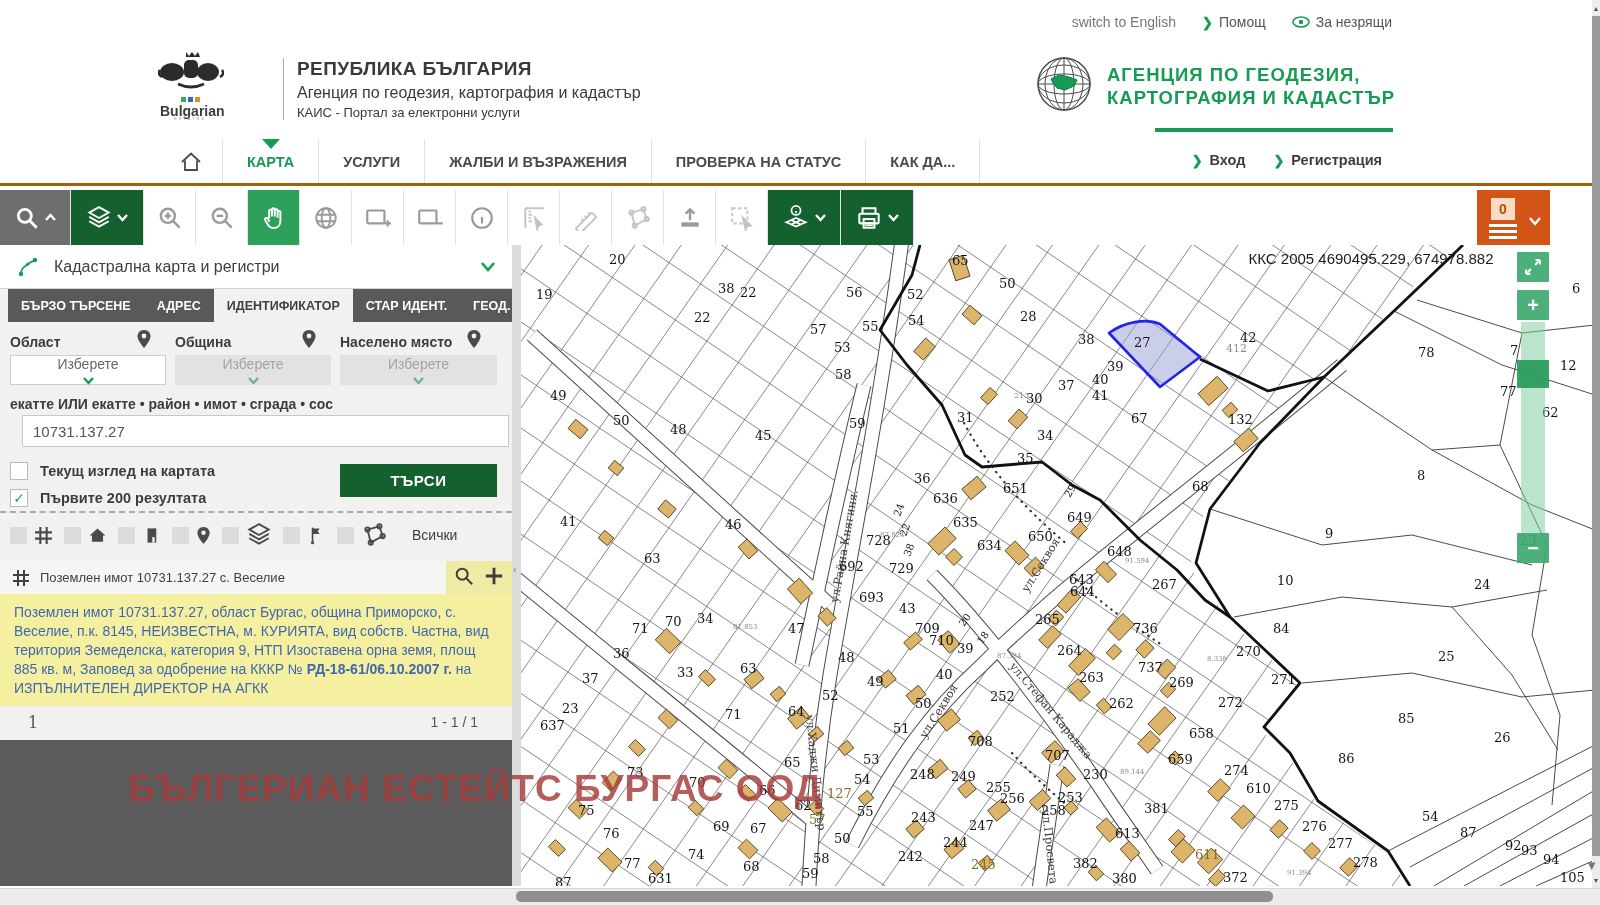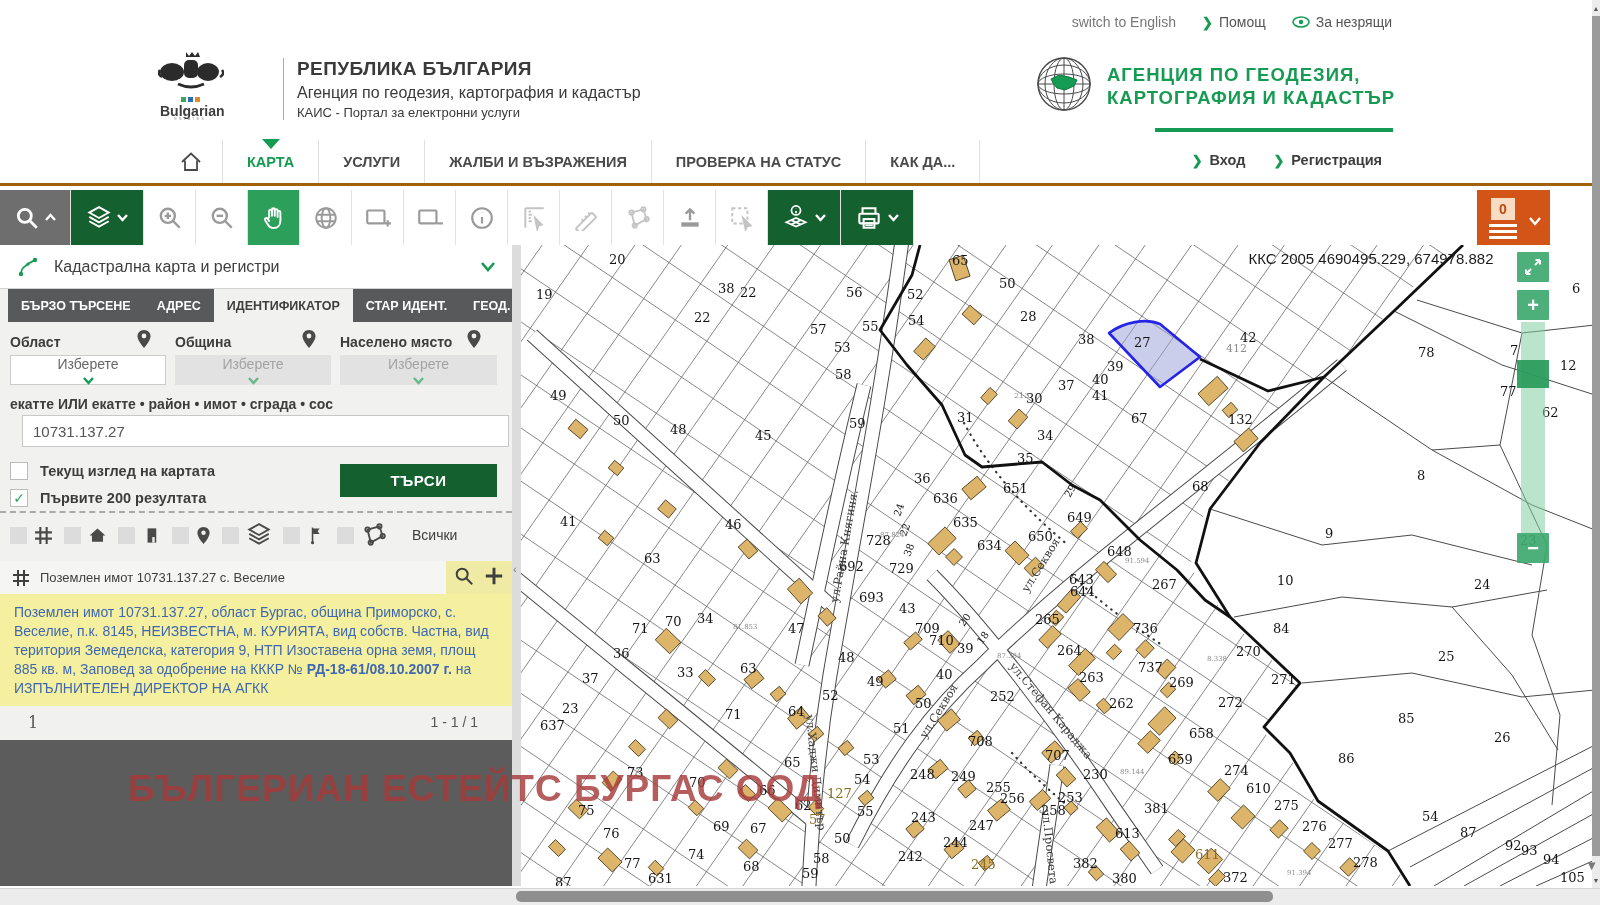--- a/index.html
+++ b/index.html
@@ -487,21 +487,21 @@
             </svg>
         </span>
         <span>
           <svg width="20" height="20" viewBox="0 0 22 22" stroke="#3f3f3f" stroke-width="3.2">
               <path d="M11,2 V20 M2,11 H20"></path>
             </svg>
         </span>
       </span>
     </div>
     <div class="yellow-box">
-      <span>Поземлен имот 10731.137.27, област Бургас, община Приморско, с. Веселие, п.к. 8145, НЕИЗВЕСТНА, м. КУРИЯТА, вид собств. Частна, вид територия Земеделска, категория 9, НТП Изоставена орна земя, площ 885 кв. м, Заповед за одобрение на КККР № </span><b>РД-18-61/08.10.2007 г.</b><span> на ИЗПЪЛНИТЕЛЕН ДИРЕКТОР НА АГКК</span>
+      <span>Поземлен имот 10731.137.27, област Бургас, община Приморско, с. Веселие, п.к. 8145, НЕИЗВЕСТНА, м. КУРИЯТА, вид собств. Частна, вид територия Земеделска, категория 9, НТП Изоставена орна земя, площ 885 кв. м, Заповед за одобрение на КККР № </span><b>РД-18-61/06.10.2007 г.</b><span> на ИЗПЪЛНИТЕЛЕН ДИРЕКТОР НА АГКК</span>
     </div>
     <div class="pag-row">
       <span class="pag-page">1</span>
       <span class="pag-range">1 - 1 / 1</span>
     </div>
     <div class="panel-dark"></div>
   </div>
 
   <div class="gutter">
       <span class="gh">‹</span>

